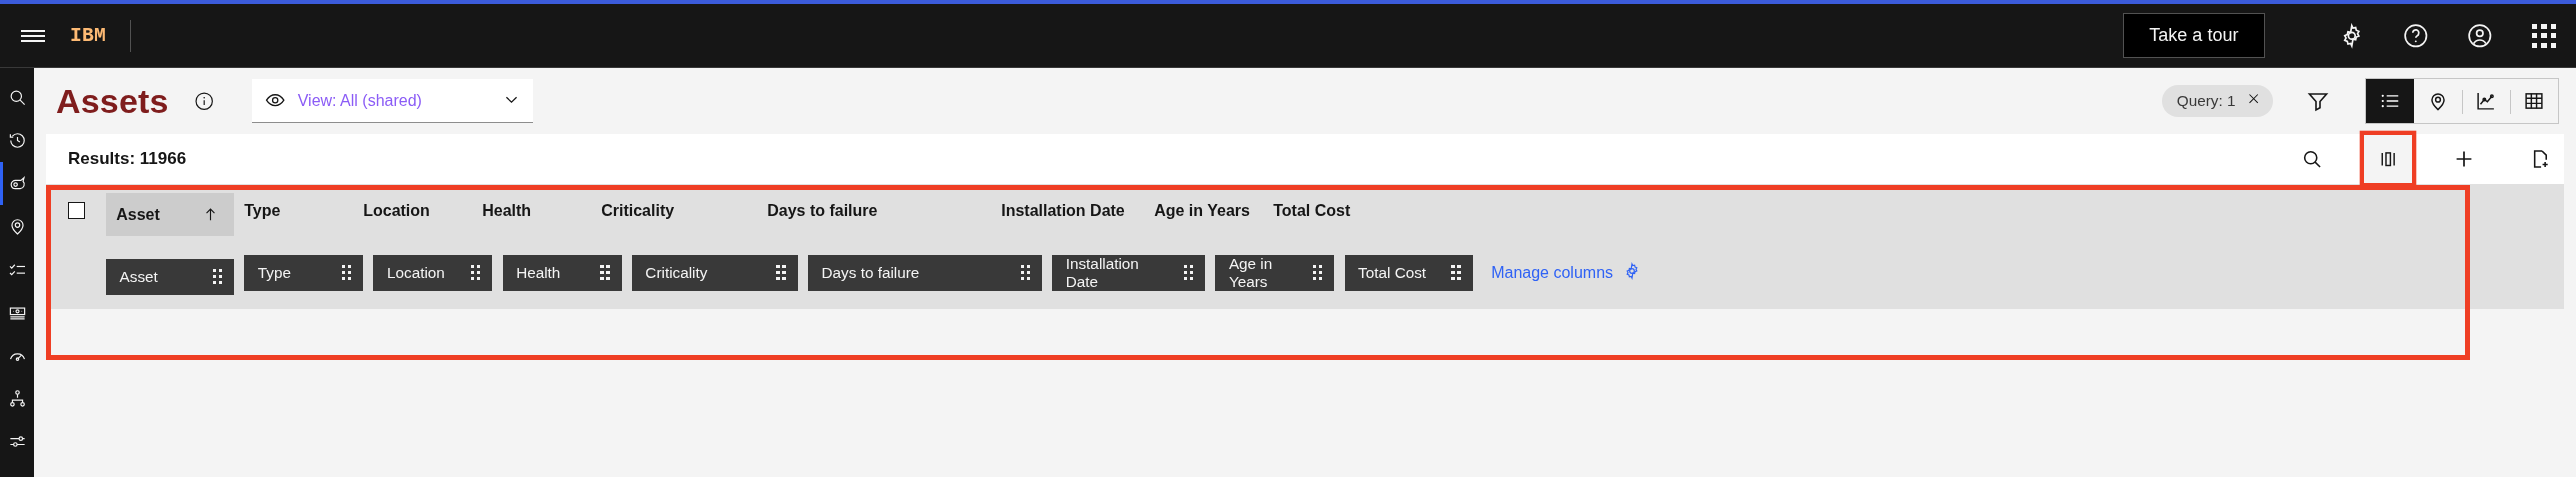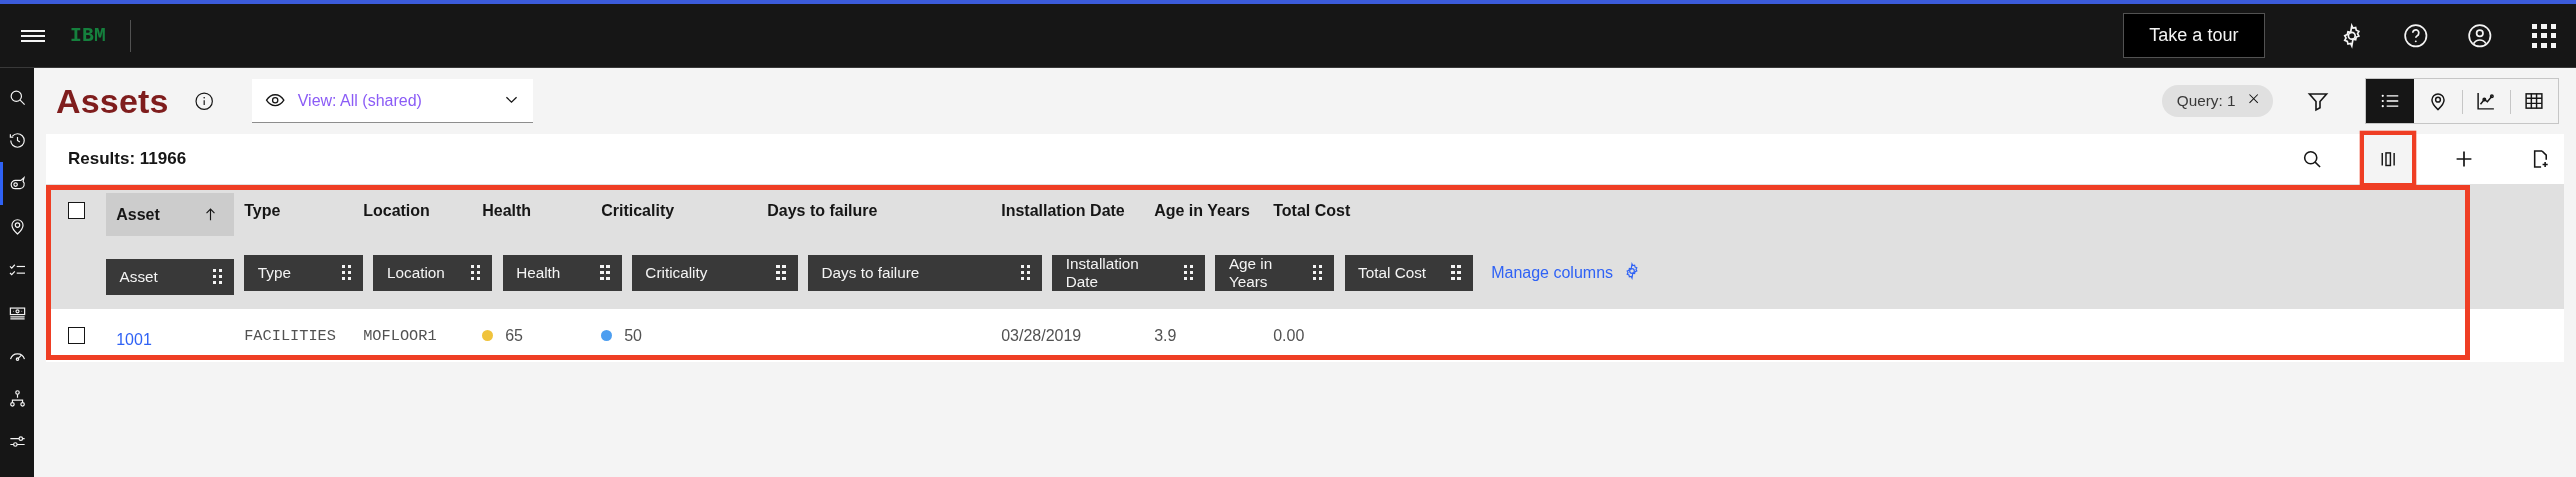--- a/index.html
+++ b/index.html
@@ -25,21 +25,21 @@
     display: flex; align-items: center;
     border-bottom: 0.9px solid #393939;
   }
   .hamburger {
     width: 65px; height: 64px;
     display: flex; align-items: center; justify-content: center;
     cursor: pointer;
   }
   .hamburger span { display: block; width: 24px; height: 1.7px; background: #f4f4f4; margin: 3.4px 0; }
   .brand {
-    color: #15803d; font-size: 19.6px; letter-spacing: 0.2px;
+    color: #fdba74; font-size: 19.6px; letter-spacing: 0.2px;
     font-weight: 600; padding: 0 8.5px 0 5.1px;
     font-family: "Liberation Mono", monospace;
   }
   .hdr-divider { width: 0.9px; height: 32px; background: #525252; margin: 0 19px 0 15.3px; }
   .hdr-title { color: #c6c6c6; font-size: 19.6px; font-weight: 400; }
   .hdr-spacer { flex: 1; }
   .take-tour {
     background: #000; color: #f4f4f4; font-size: 18px;
     border: 0.9px solid #525252;
     padding: 11px 25.6px; margin-right: 55px; cursor: pointer;
@@ -608,35 +608,15 @@
         <span>
           <svg width="18" height="18" viewBox="0 0 24 24">
               <circle cx="12" cy="12" r="3.1"></circle>
               <path d="M12 2.6l1.1 2.2 2.4-.5.6 2.4 2.3 1-1.1 2.1 1.1 2.1-2.3 1-.6 2.4-2.4-.5L12 21.4l-1.1-2.2-2.4.5-.6-2.4-2.3-1 1.1-2.1-1.1-2.1 2.3-1 .6-2.4 2.4.5z"></path>
             </svg>
         </span>
       </div>
     </div>
   </div>
 
-  <div class="trow">
-    <div class="cb-cell">
-      <div class="cbox"></div>
-    </div>
-    <div class="td link c-asset">1001</div>
-    <div class="td mono c-type">FACILITIES</div>
-    <div class="td mono c-loc">MOFLOOR1</div>
-    <div class="td c-hl">
-      <span class="dot" style="background:#f0c33c"></span>
-      <span>65</span>
-    </div>
-    <div class="td c-crit">
-      <span class="dot" style="background:#4d9ef0"></span>
-      <span>50</span>
-    </div>
-    <div class="td c-dtf"></div>
-    <div class="td c-inst">03/28/2019</div>
-    <div class="td c-age">3.9</div>
-    <div class="td c-cost">0.00</div>
-  </div>
 
 </div>
 
 
 </body></html>

